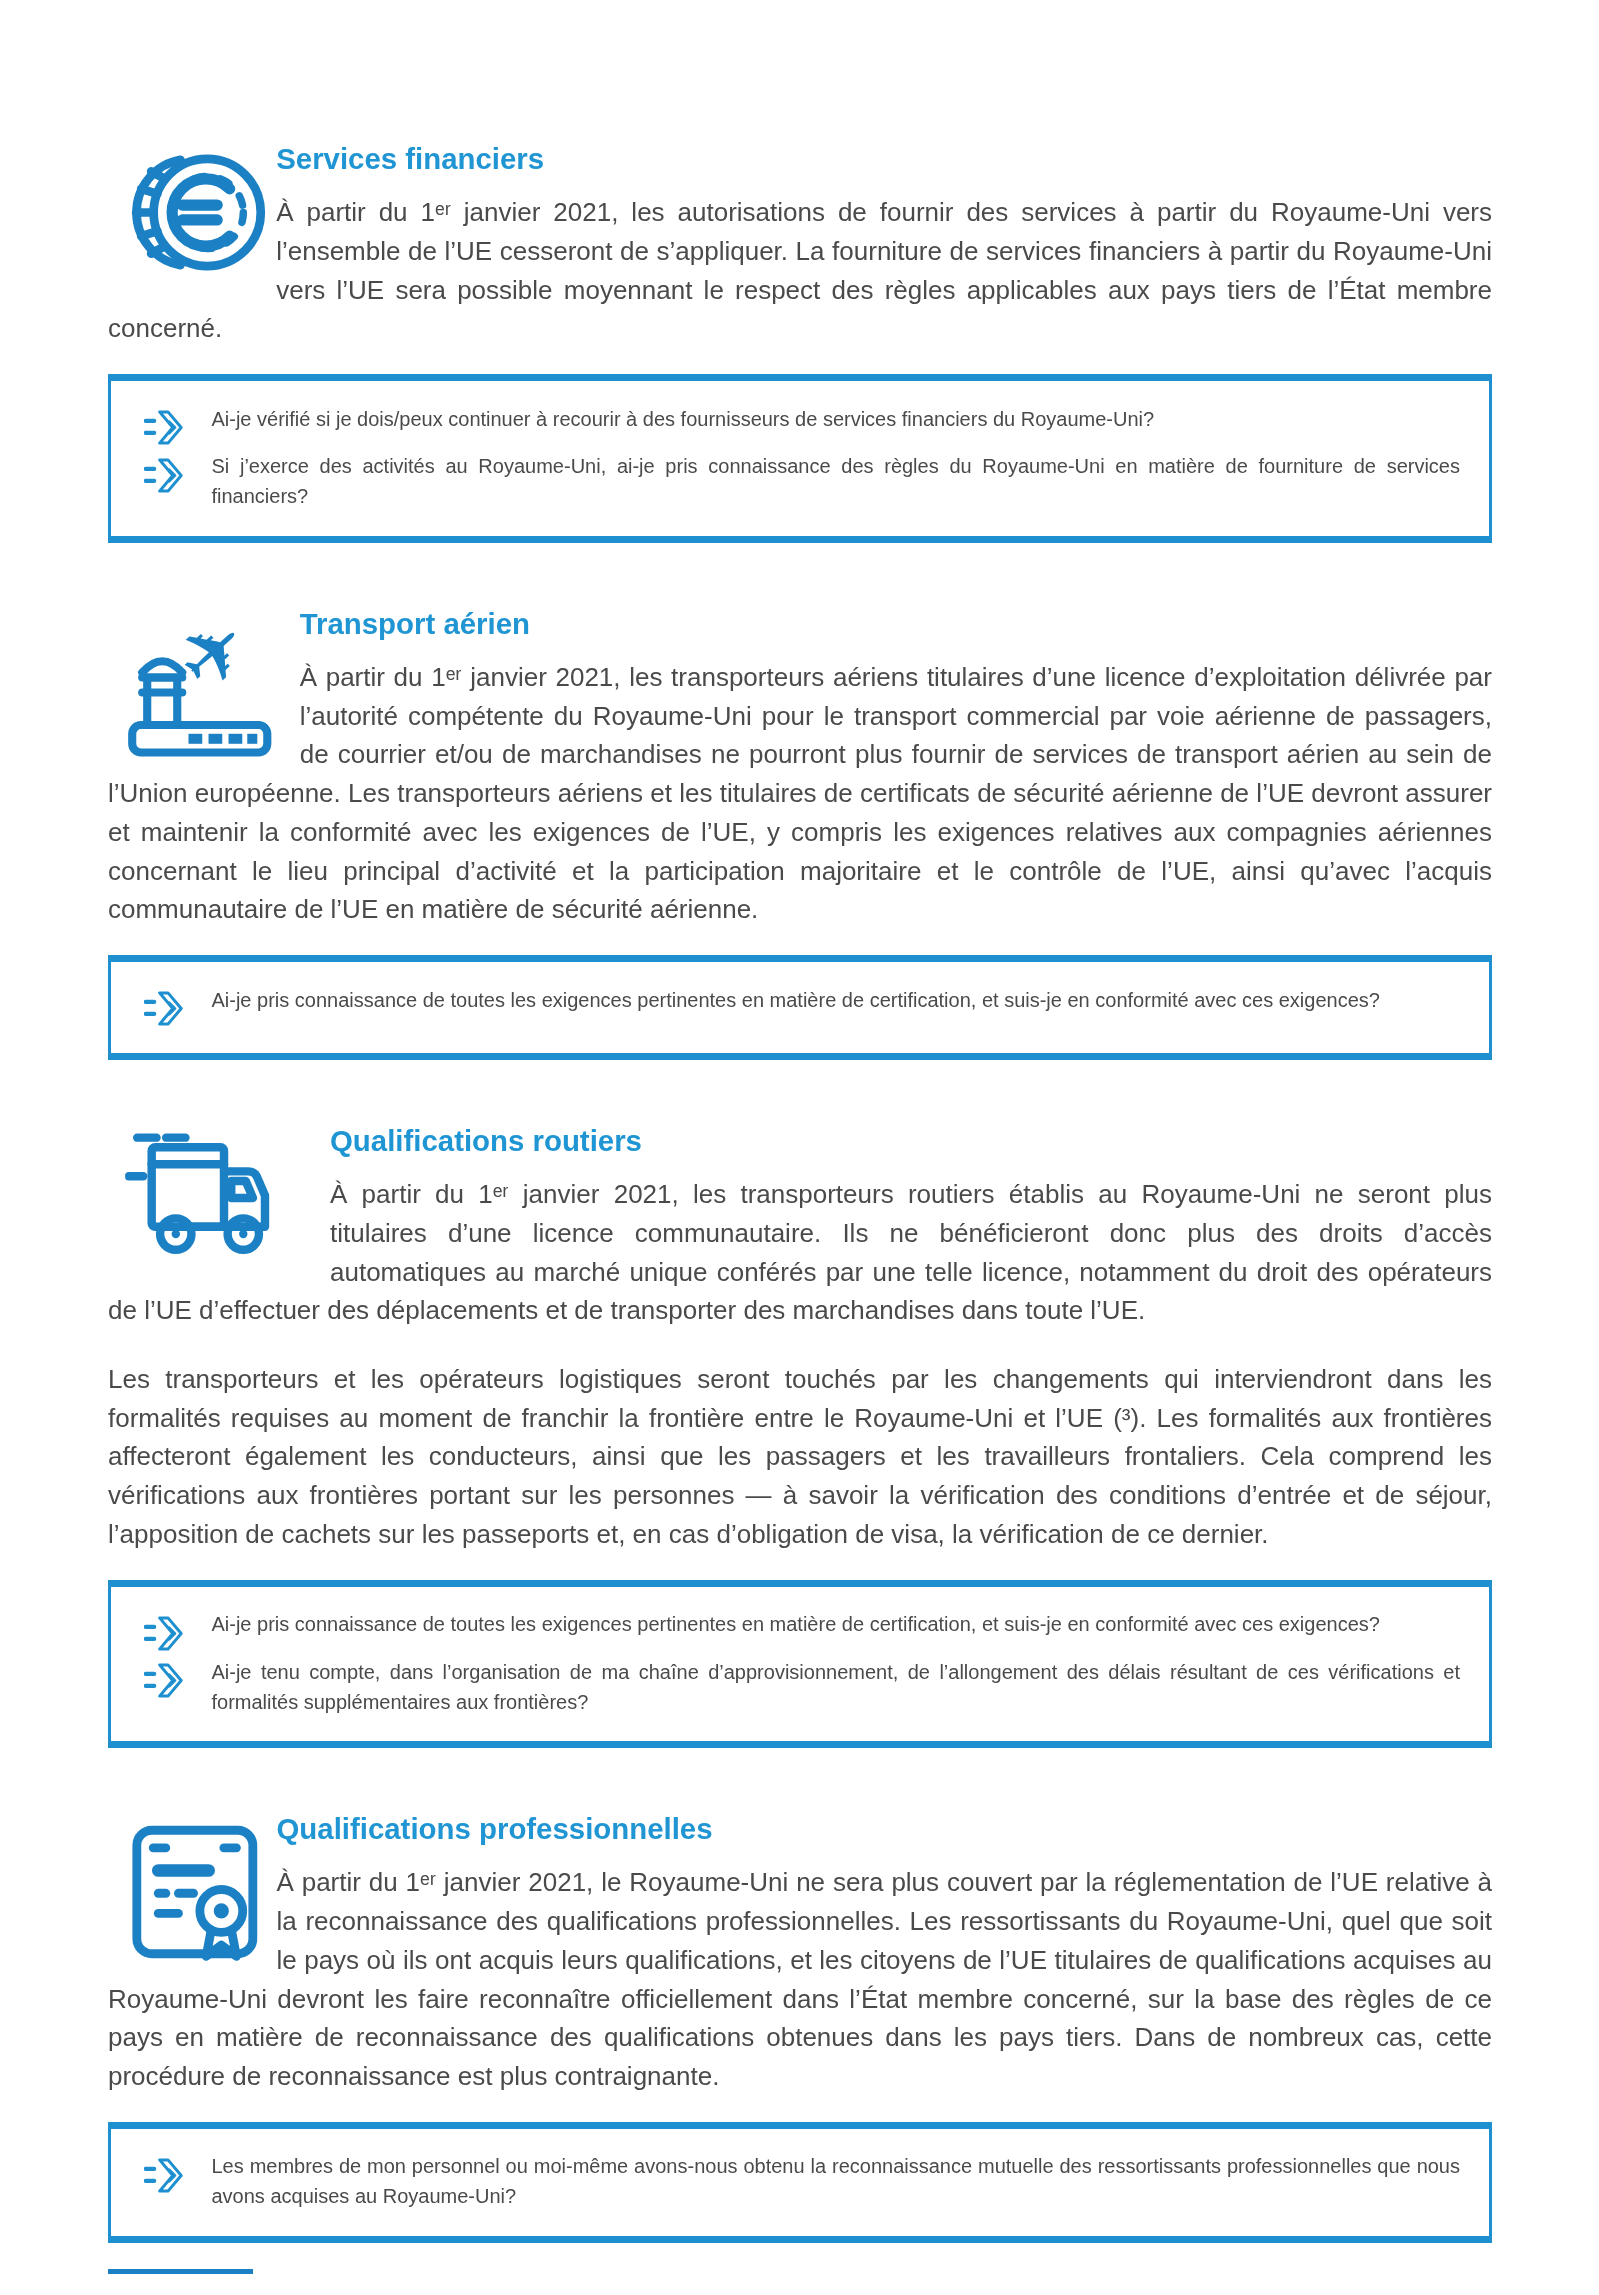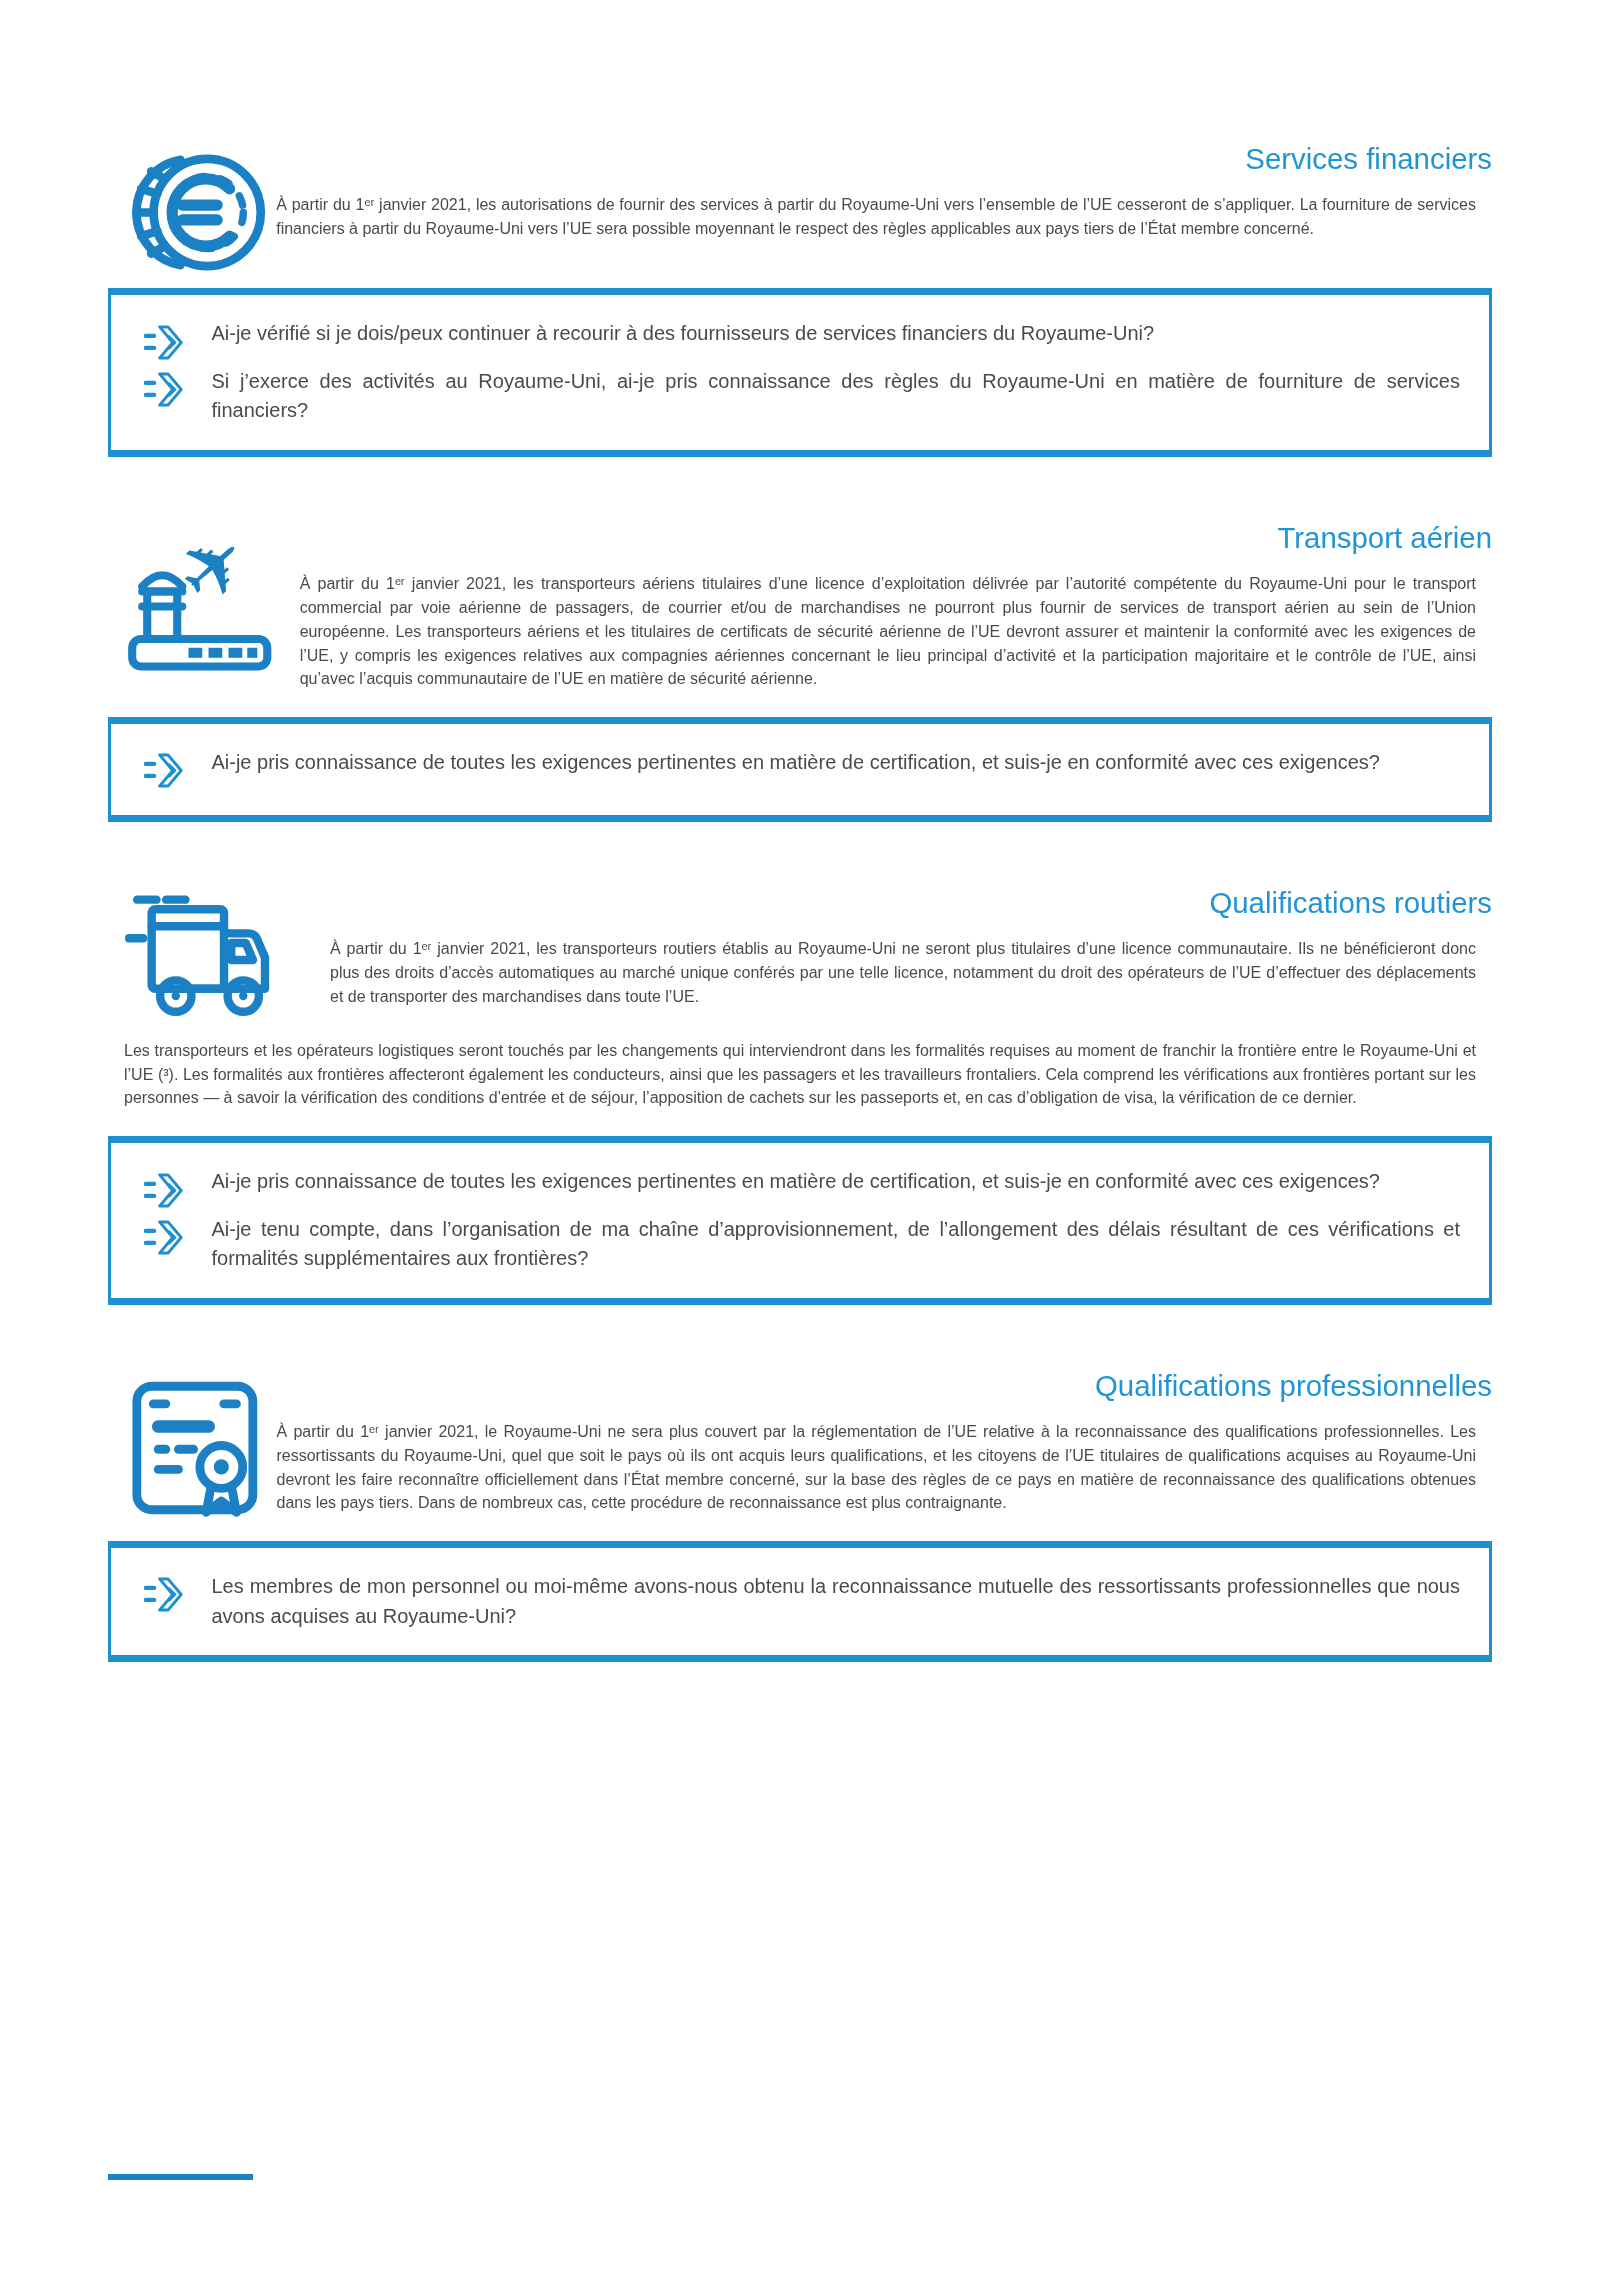--- a/index.html
+++ b/index.html
@@ -23,30 +23,29 @@
   .sec-icon { float:left; }
   .sec-icon svg { display:block; }
   .icon-coin  svg { width:137px; height:137px; margin:2.6px 9.2px 7.9px 22px; }
   .icon-plane svg { width:154px; height:151px; margin:6.5px 22px 7.9px 15.7px; }
   .icon-truck svg { width:151px; height:135px; margin:5.2px 54px 7.9px 17px; }
   .icon-cert  svg { width:145px; height:156px; margin:2.6px 3.9px 7.9px 19.6px; }
 
   .sec-title {
     font-size:29.4px;
     line-height:1.2;
-    font-weight:normal;
+    font-weight:bold;
     color:#2095d3;
     margin:0 0 17px 0;
-    text-align:right;
   }
   .sec-body {
-    font-size:16px;
+    font-size:26px;
     line-height:1.49;
     text-align:justify;
-    margin:16px;
+    margin:0;
   }
   .sec-body + .sec-body { margin-top:30px; clear:none; }
 
   .checklist {
     clear:both;
     border:3.3px solid #1e90d0;
     border-top-width:7.2px;
     border-bottom-width:7.2px;
     margin-top:26px;
     padding:23.6px 29px;

